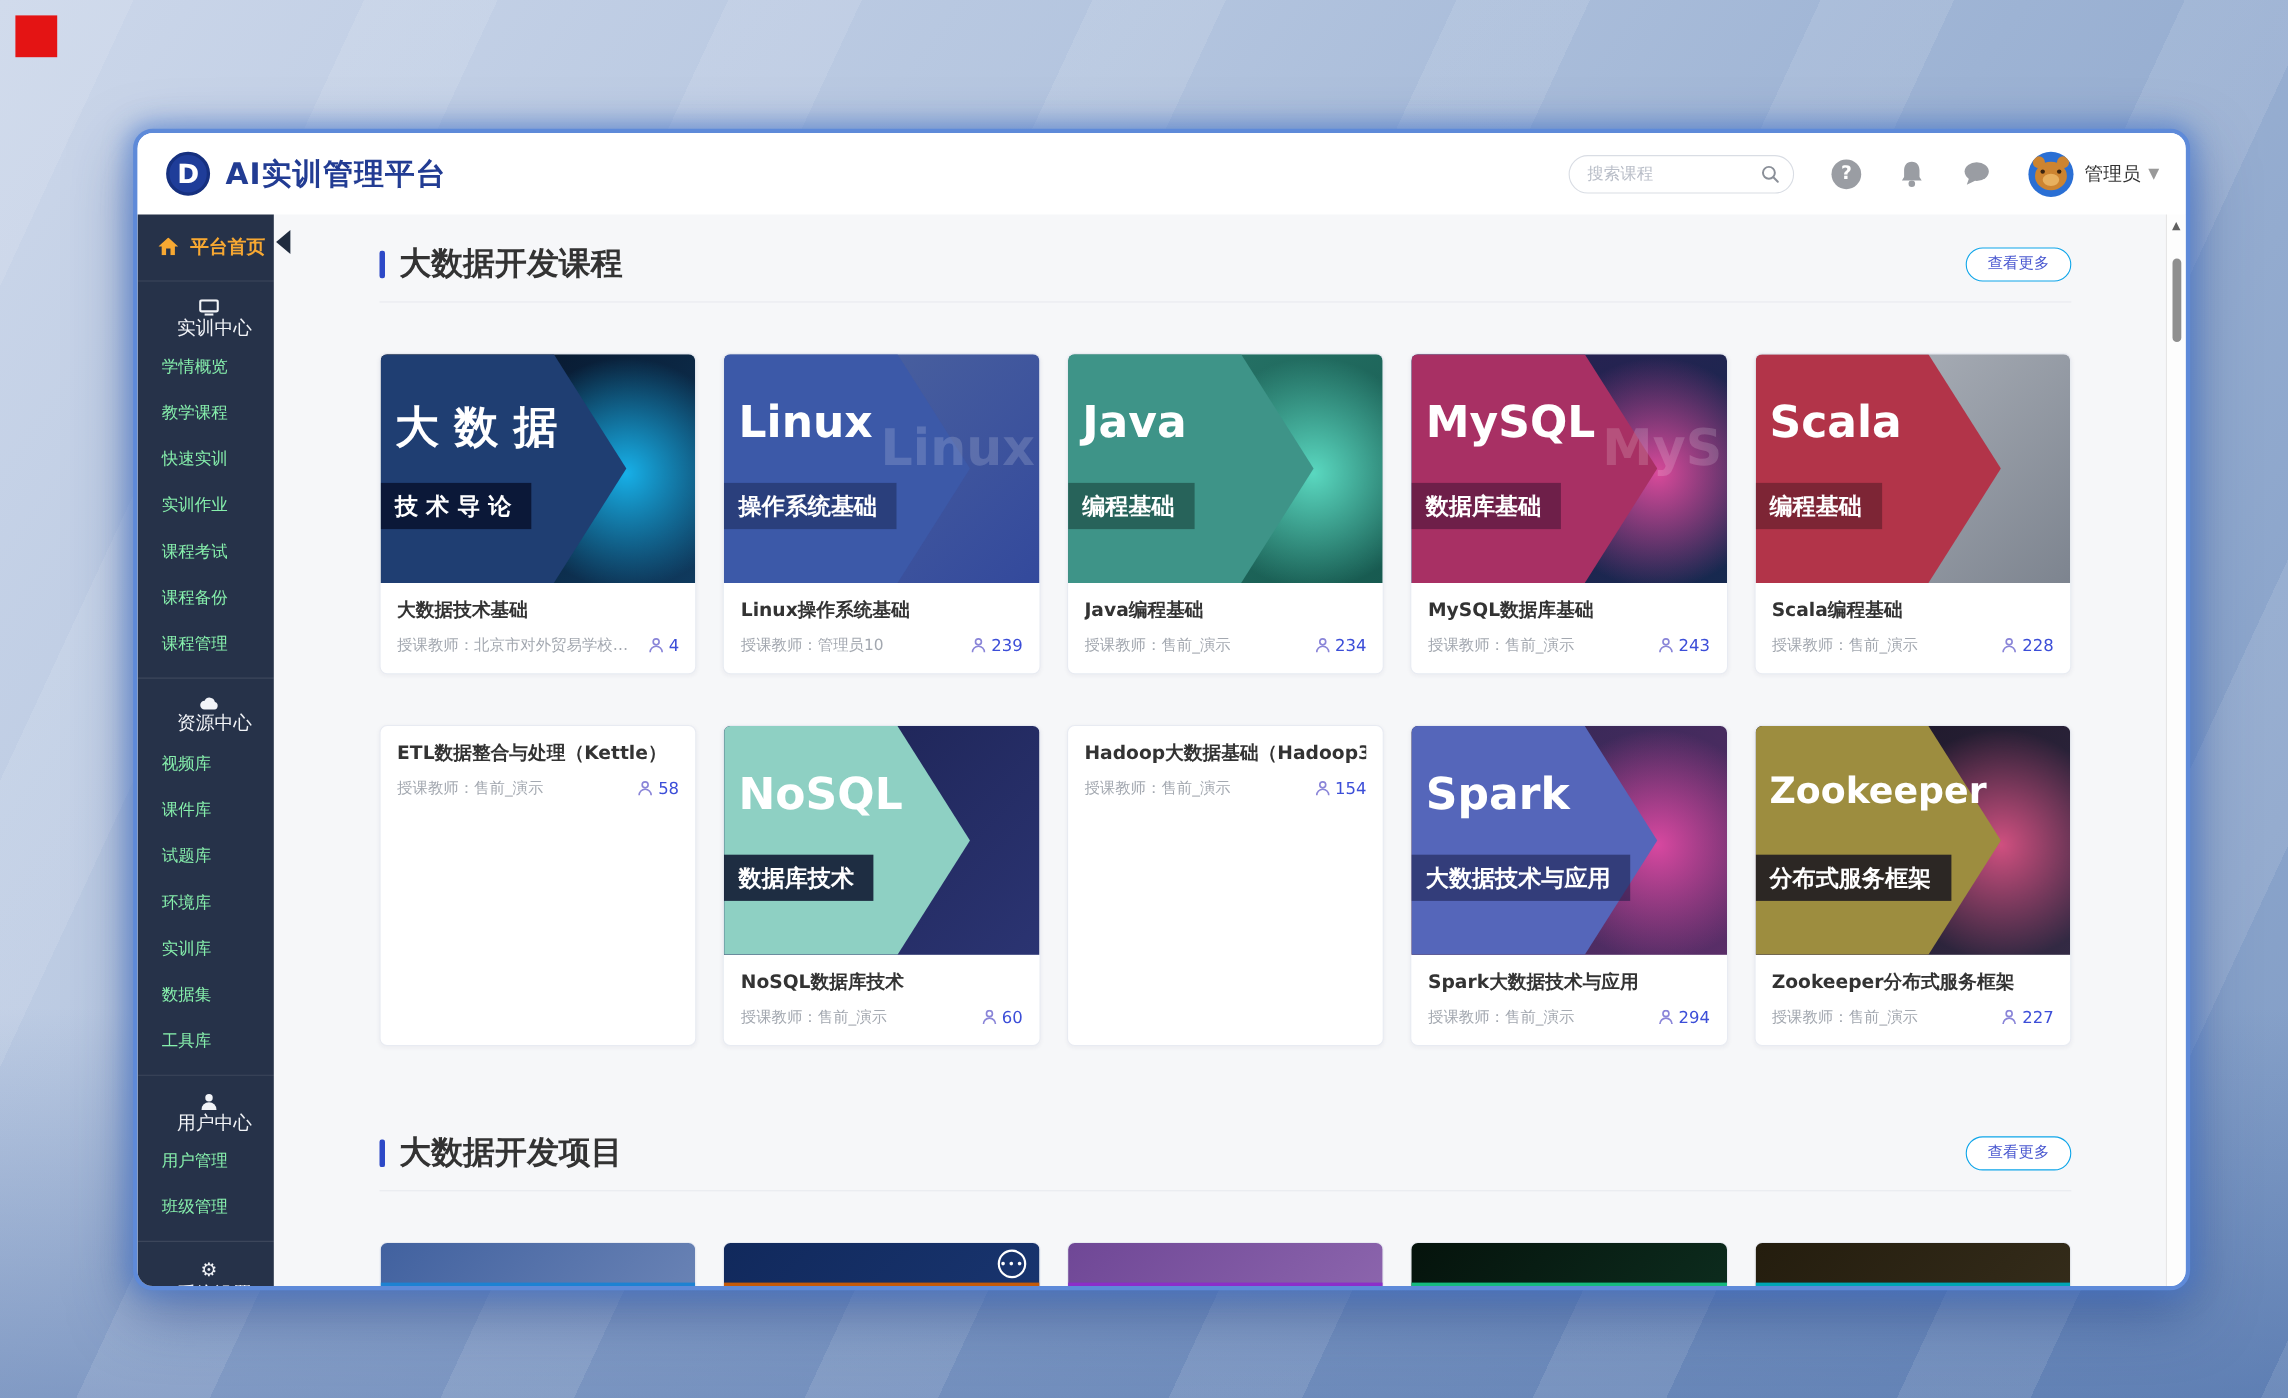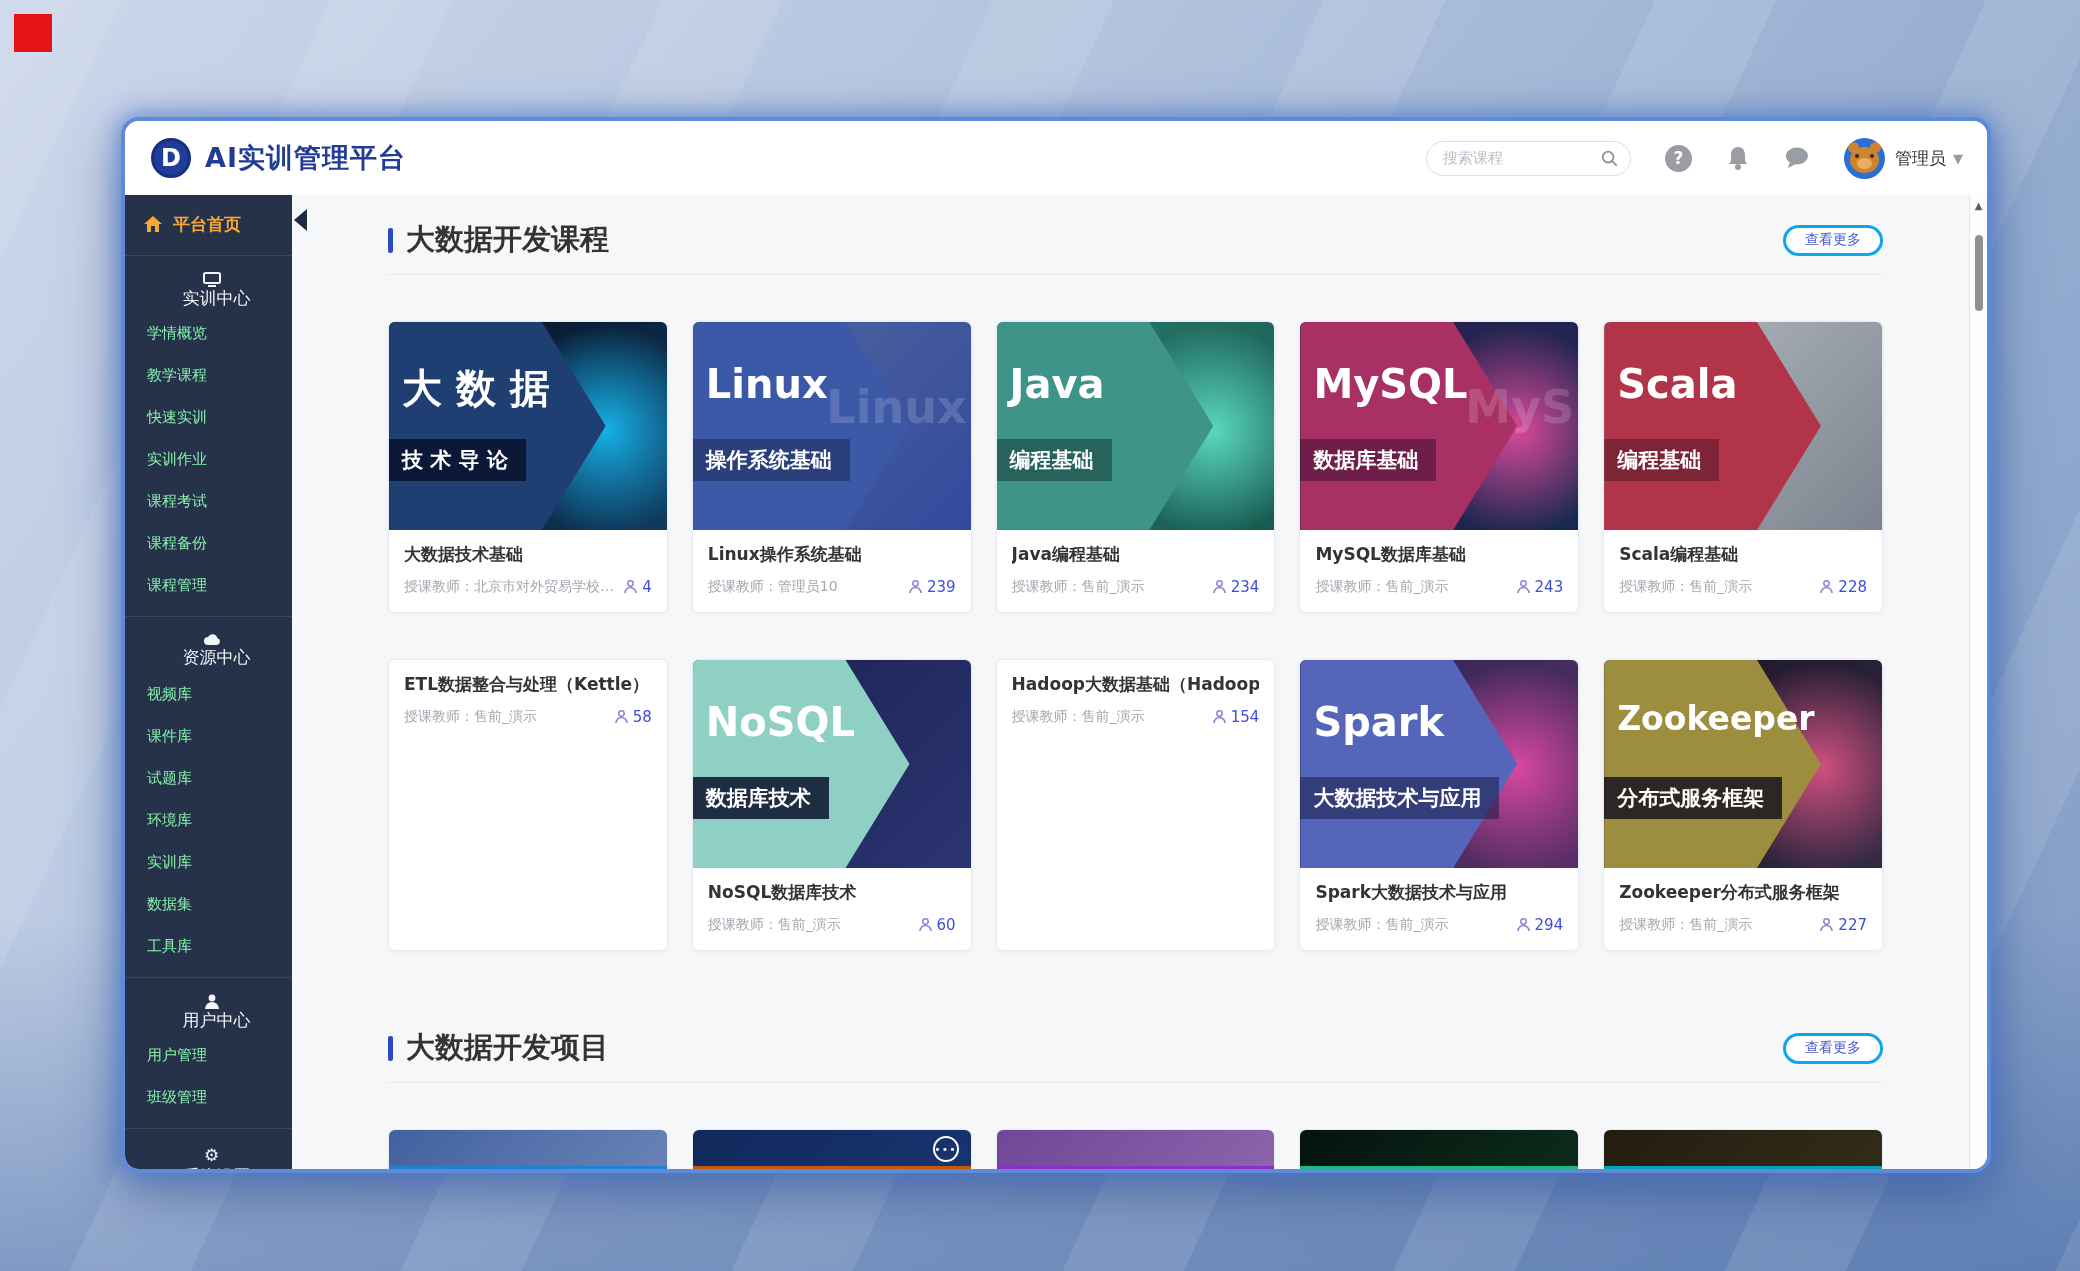--- a/index.html
+++ b/index.html
@@ -47,40 +47,40 @@
   .avatar .muzzle { position:absolute; left:13px; top:20px; width:15px; height:11px; border-radius:50%; background:#e8b05e; }
   .avatar .eye { position:absolute; top:16px; width:4px; height:4px; border-radius:50%; background:#3a2410; }
   .avatar .eye.l { left:11px; } .avatar .eye.r { right:11px; }
   .user-name { margin-left:10px; font-size:17px; color:#333; }
   .caret { margin-left:7px; color:#999; font-size:13px; }
 
   
   .win-body { display:flex; height:978px; }
 
   
-  .sidebar { width:167px; background:#263249; flex:0 0 auto; overflow:hidden; padding-top:2px; }
+  .sidebar { width:124px; background:#263249; flex:0 0 auto; overflow:hidden; padding-top:2px; }
   .side-home { height:54px; display:flex; align-items:center; padding-left:18px; color:#f7a832; font-size:17px; font-weight:bold; cursor:pointer; }
   .side-home .sicon { color:#f7a832; }
   .sicon { width:20px; margin-right:10px; display:inline-flex; justify-content:center; }
   .side-group { border-top:1px solid rgba(255,255,255,0.10); padding:16px 0 10px; }
   .group-head { display:flex; align-items:center; padding-left:16px; color:#f2f4f8; font-size:17px; height:40px; cursor:pointer;flex-direction:column; }
   .sub-item { padding-left:22px; height:42px; display:flex; align-items:center; color:#86efac; font-size:15px; cursor:pointer; }
   .side-home + .side-group { margin-top:4px; }
 
   
   .content { flex:1; background:#f6f7f9; position:relative; overflow:hidden; padding:26px 86px 0 96px; }
   .collapse-arrow {
     position:absolute; left:2px; top:14px; width:0; height:0;
     border-top:11px solid transparent; border-bottom:11px solid transparent; border-right:13px solid #1f2b3e; cursor:pointer;
   }
   .section-head { display:flex; align-items:center; justify-content:space-between; height:38px; }
   .section-title { display:flex; align-items:center; font-size:29px; color:#333; font-weight:600; }
   .title-bar { width:5px; height:25px; background:#2d49c7; border-radius:2px; margin-right:13px; }
   .more-btn {
-    height:31px; padding:0 19px; border:3px solid #0ea5e9; border-radius:16px; background:#fff;
+    height:31px; padding:0 19px; border:1px solid #0ea5e9; border-radius:16px; background:#fff;
     color:#4a58d0; font-size:14px; display:flex; align-items:center; cursor:pointer; font-family:Liberation Serif, serif;
   }
   .section-divider { border:none; border-top:1px solid #e8eaef; margin-top:15px; }
   .sec2 { margin-top:78px; }
 
   
   .card-grid { display:grid; grid-template-columns:repeat(5,1fr); column-gap:24px; row-gap:46px; margin-top:46px; }
   .course-card { background:#fff; border:1px solid #e8ebf2; border-radius:7px; overflow:hidden; cursor:pointer;
     box-shadow:0 1px 4px rgba(30,40,80,0.05); }
   .cover {

